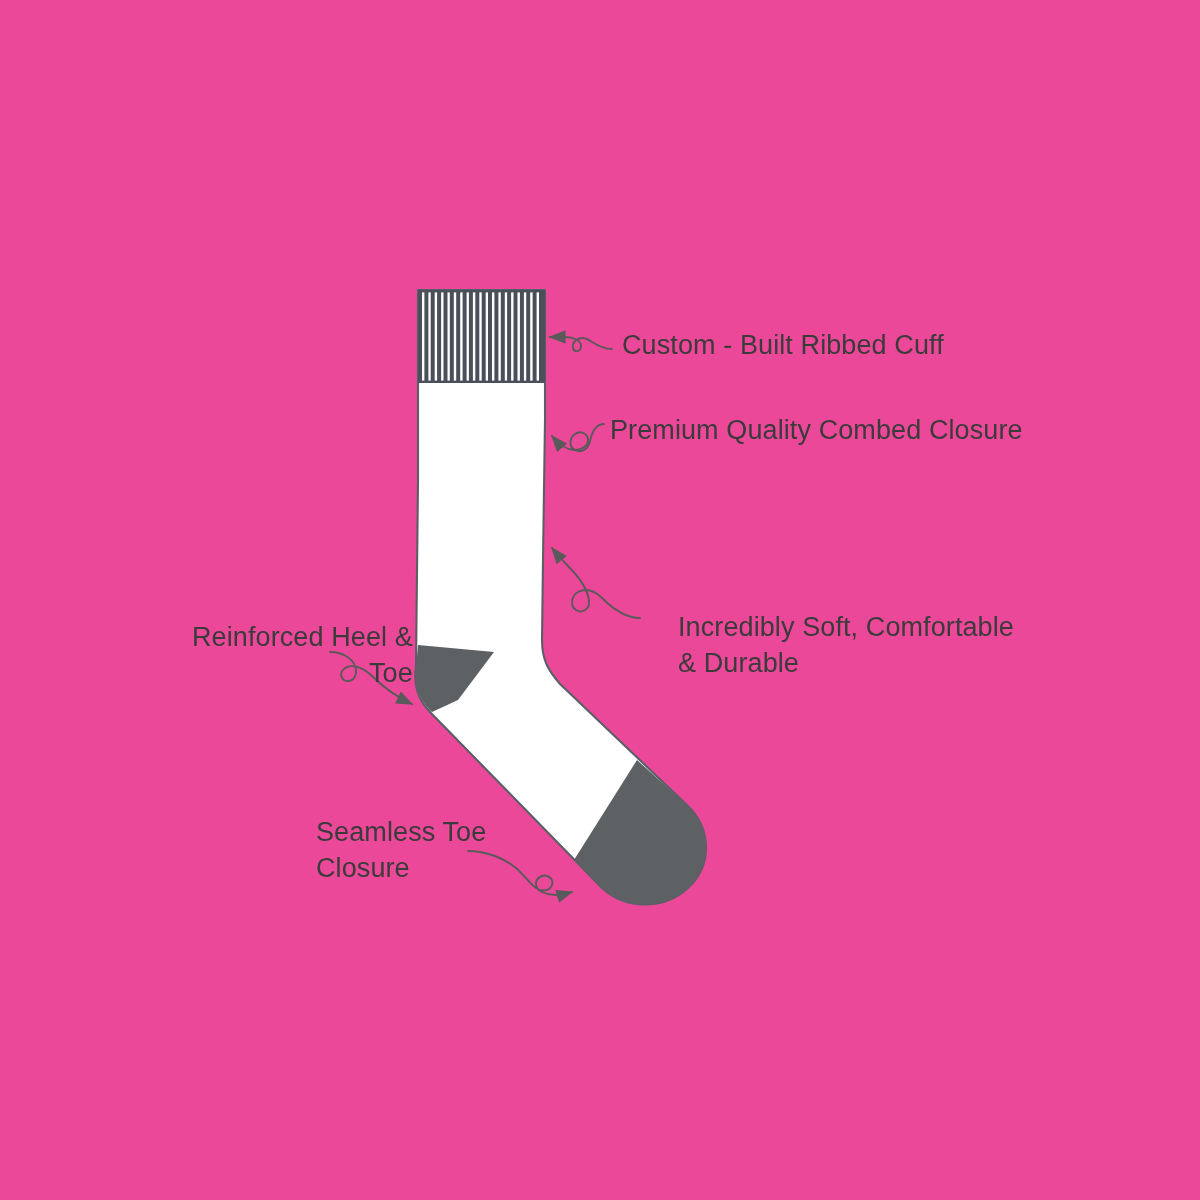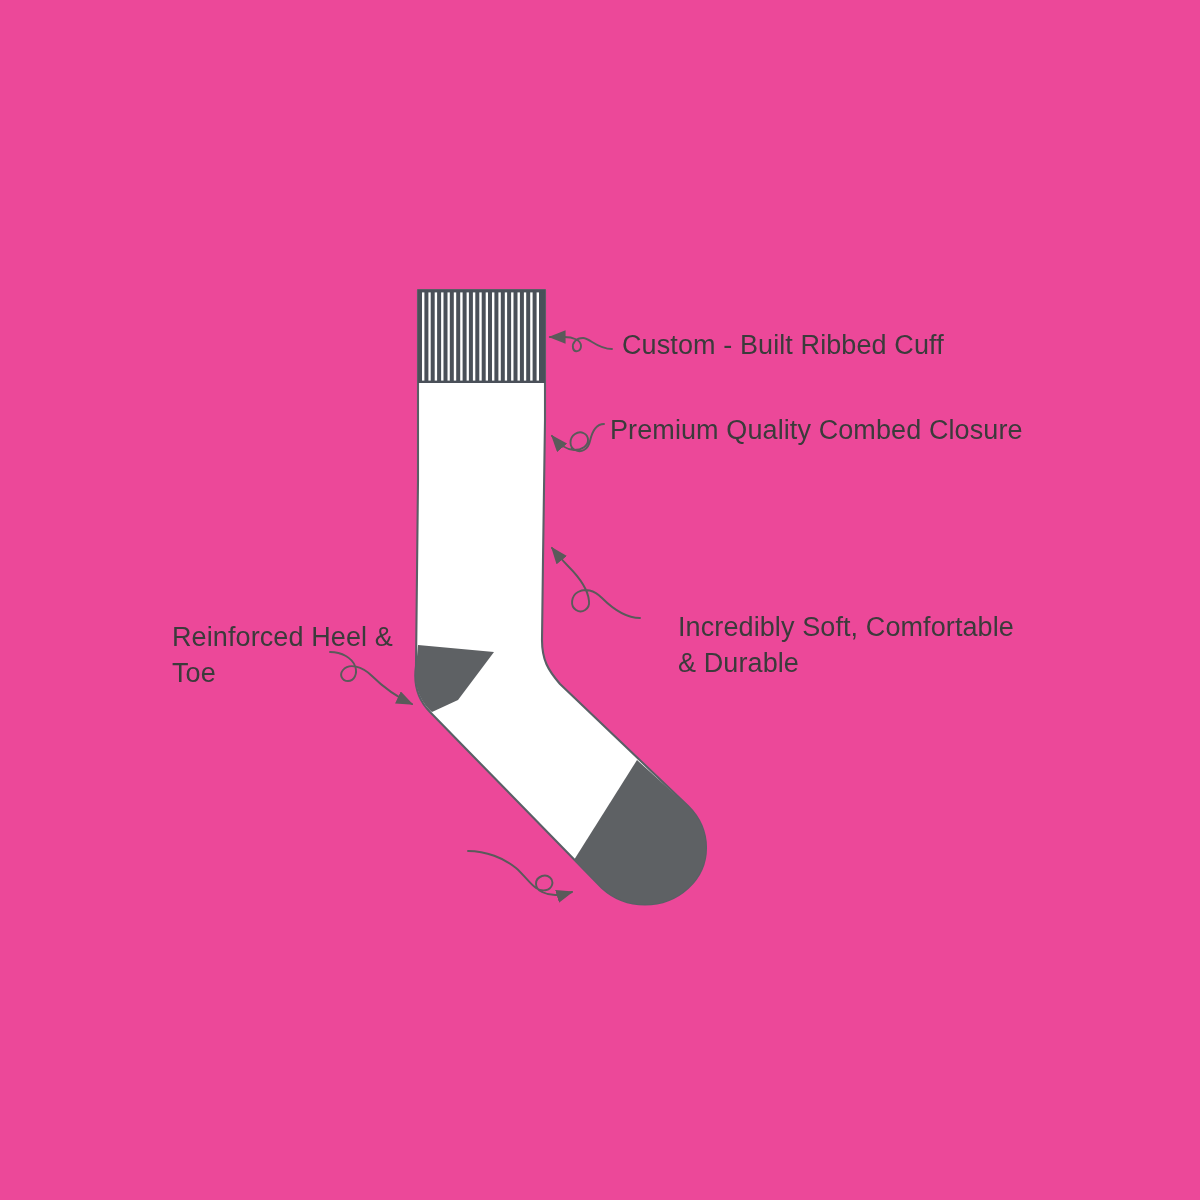--- a/index.html
+++ b/index.html
@@ -46,22 +46,23 @@
   }
   #label-combed-cotton {
     left: 610px;
     top: 413px;
   }
   #label-soft-durable {
     left: 678px;
     top: 610px;
   }
   #label-reinforced-heel {
-    left: 172px;
+    left: 192px;
     top: 620px;
+    text-align: right;
   }
   #label-seamless-toe {
     left: 316px;
     top: 815px;
   }
 </style>
 </head>
 <body>
 
 <div id="diagram-root">
@@ -192,14 +193,16 @@
   <div class="callout-label" id="label-ribbed-cuff">Custom - Built Ribbed Cuff</div>
 
   <div class="callout-label" id="label-combed-cotton">Premium Quality Combed Closure</div>
 
   <div class="callout-label" id="label-soft-durable">Incredibly Soft, Comfortable
 &amp; Durable</div>
 
   <div class="callout-label" id="label-reinforced-heel">Reinforced Heel &amp;
 Toe</div>
 
+  <div class="callout-label" id="label-seamless-toe">Seamless Toe
+Closure</div>
 
 </div>
 
 </body></html>

